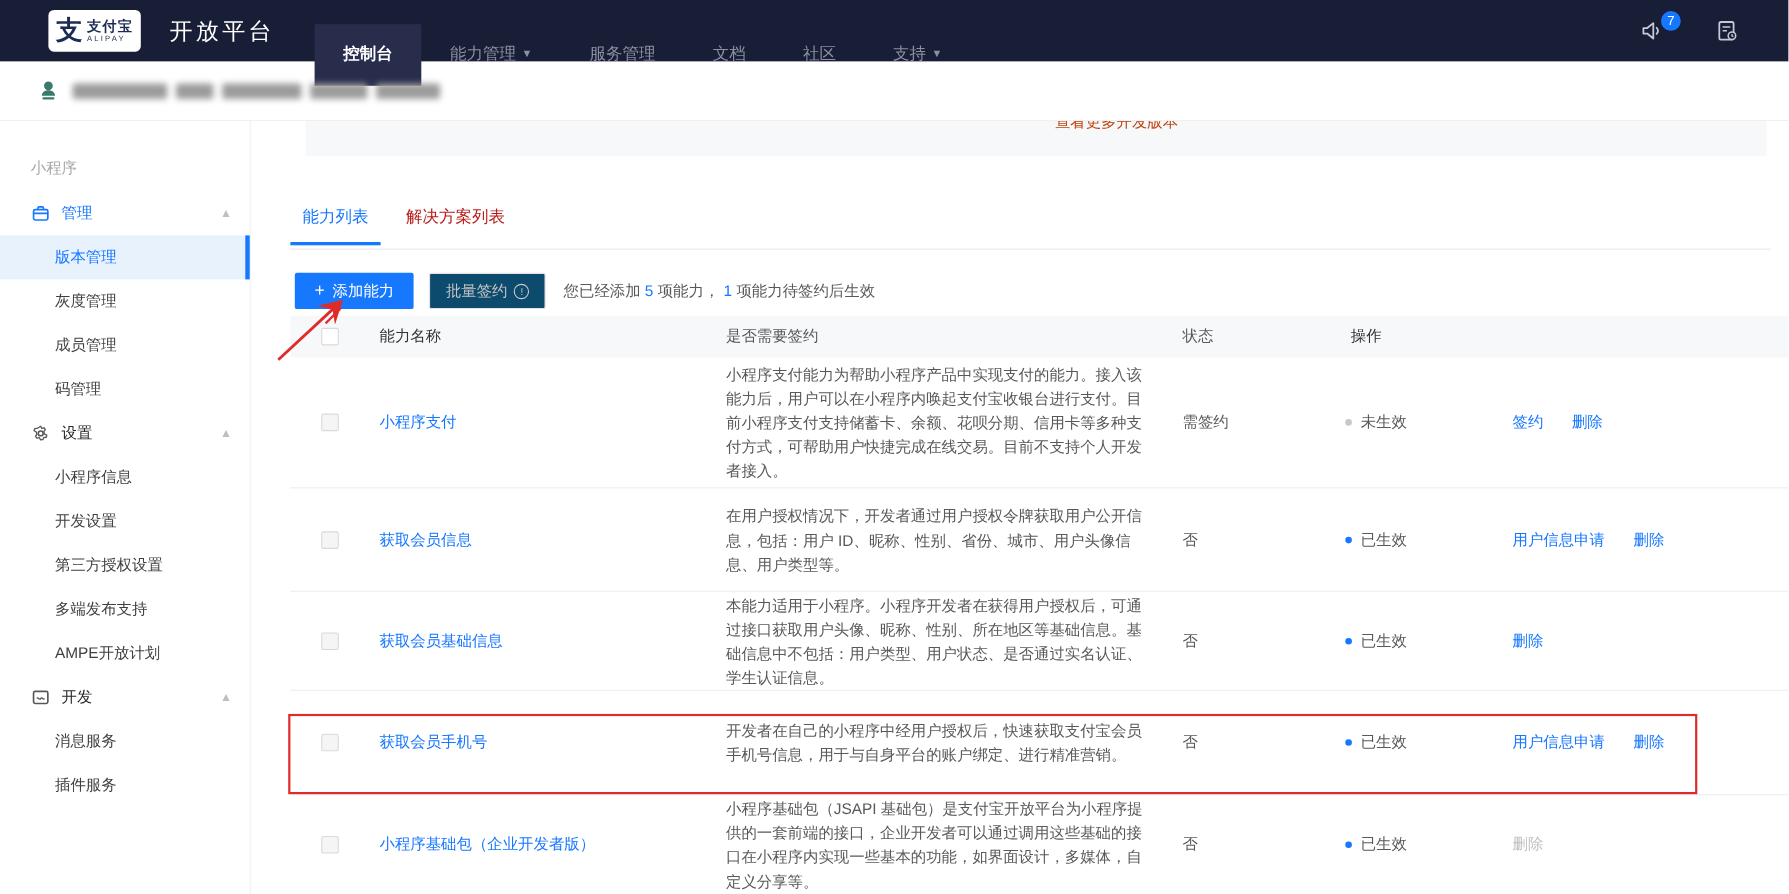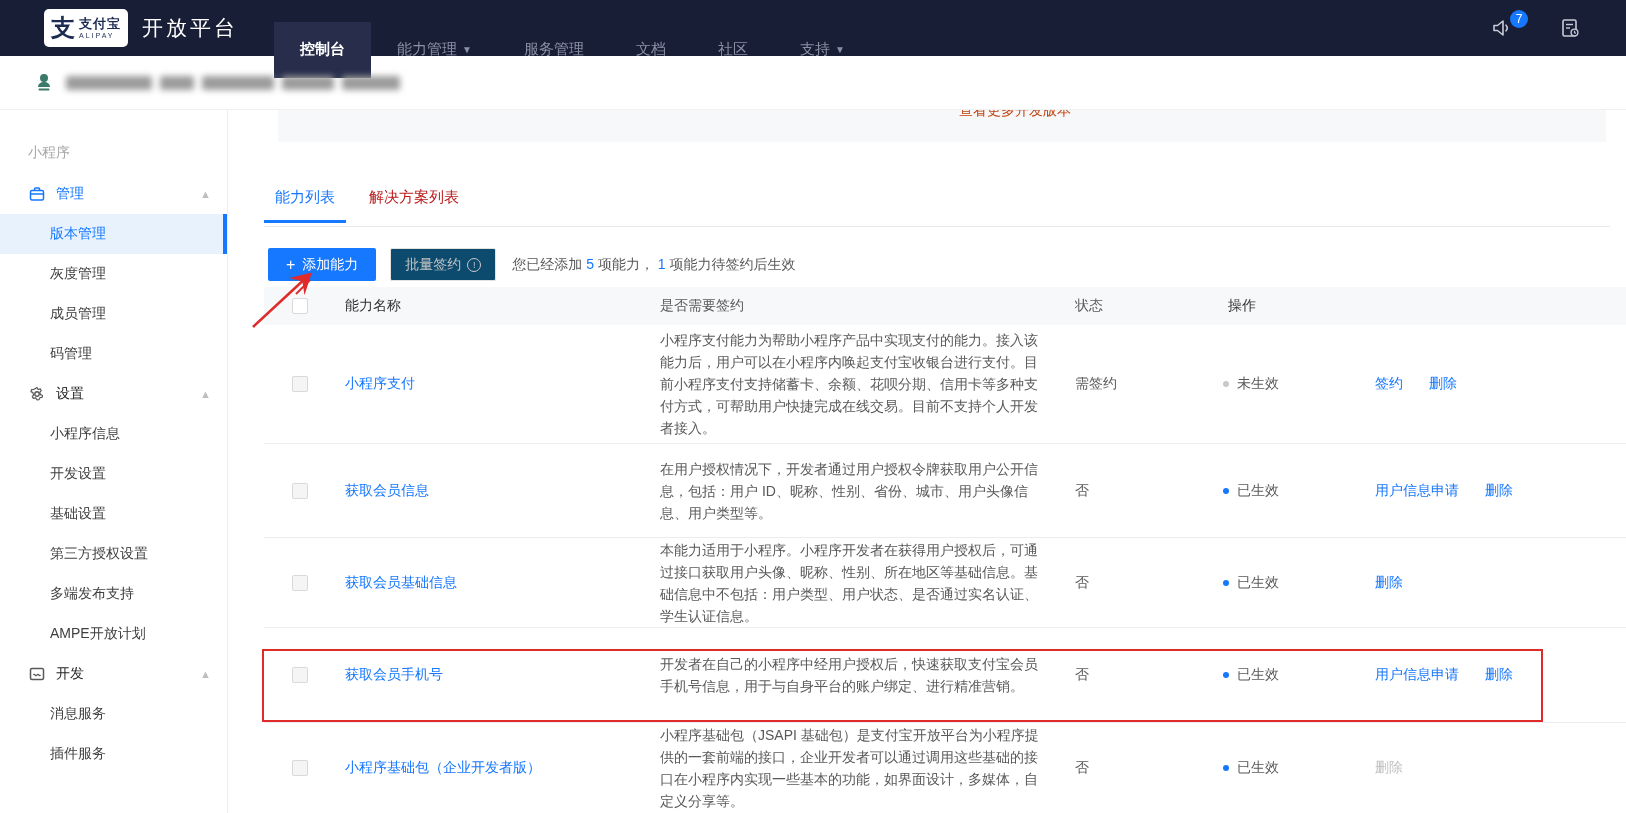--- a/index.html
+++ b/index.html
@@ -8,21 +8,21 @@
 
   
   .navbar { height:56px; background:#191e37; display:flex; align-items:center; }
   .brand { display:flex; align-items:center; margin-left:44px; }
   .logo-box { width:84px; height:38px; background:#fff; border-radius:5px;
     display:flex; align-items:center; justify-content:center; gap:4px; }
   .logo-glyph { font-size:24px; font-weight:bold; color:#1c2b52; line-height:1; }
   .logo-stack { display:flex; flex-direction:column; line-height:1; }
   .logo-cn { font-size:13px; font-weight:bold; color:#1c2b52; letter-spacing:1px; }
   .logo-en { font-size:7px; color:#1c2b52; letter-spacing:2px; margin-top:2px; }
-  .platform-name { color:#fff; font-size:21px; margin-left:14px; letter-spacing:3px; }
+  .platform-name { color:#fff; font-size:21px; margin-left:26px; letter-spacing:3px; }
   .nav-items { display:flex; align-items:center; height:100%; margin-left:36px;margin-top:43px; }
   .nav-item { height:100%; display:flex; align-items:center; padding:0 26px;
     color:#8a8fa3; font-size:15px; cursor:pointer; }
   .nav-item.active { background:#272d4b; color:#fff; font-weight:bold; }
   .nav-caret { font-size:10px; margin-left:5px; color:#8a8fa3; }
   .nav-right { margin-left:auto; display:flex; align-items:center; gap:44px; margin-right:44px; }
   .icon-wrap { position:relative; display:flex; }
   .badge { position:absolute; top:-6px; right:-14px; min-width:18px; height:18px;
     background:#1677ff; color:#fff; border-radius:50%; font-size:12px;
     display:flex; align-items:center; justify-content:center; }
@@ -195,21 +195,20 @@
           <svg width="16" height="16" viewBox="0 0 16 16">
             <circle cx="8" cy="8" r="2.2" fill="none" stroke="#595959" stroke-width="1.4"></circle>
             <path d="M8 1.5l1 2 2.2-.6 1 1.7-1.4 1.8.7 2.2 2 .9-.4 2-2.2.2-1 2-2 .1-1.2-1.9-2.3.4-1.1-1.7 1.3-1.8-.7-2.2-1.9-1 .5-1.9 2.2-.2z" fill="none" stroke="#595959" stroke-width="1.2" stroke-linejoin="round"></path>
           </svg>
         </span>
         <span>设置</span>
         <span class="sb-chevron">▲</span>
       </div>
       <div class="sb-row sb-item">小程序信息</div>
       <div class="sb-row sb-item">开发设置</div>
-      <div class="sb-row sb-item">基础设置</div>
       <div class="sb-row sb-item">第三方授权设置</div>
       <div class="sb-row sb-item">多端发布支持</div>
       <div class="sb-row sb-item">AMPE开放计划</div>
       <div class="sb-row sb-section">
         <span style="display:flex">
           <svg width="16" height="16" viewBox="0 0 16 16">
             <rect x="1.5" y="2.5" width="13" height="11" rx="1.5" fill="none" stroke="#595959" stroke-width="1.5"></rect>
             <path d="M4.5 9c1-2 2.2 2 3.5 0s2.3 2 3.5 0" fill="none" stroke="#595959" stroke-width="1.3"></path>
           </svg>
         </span>

